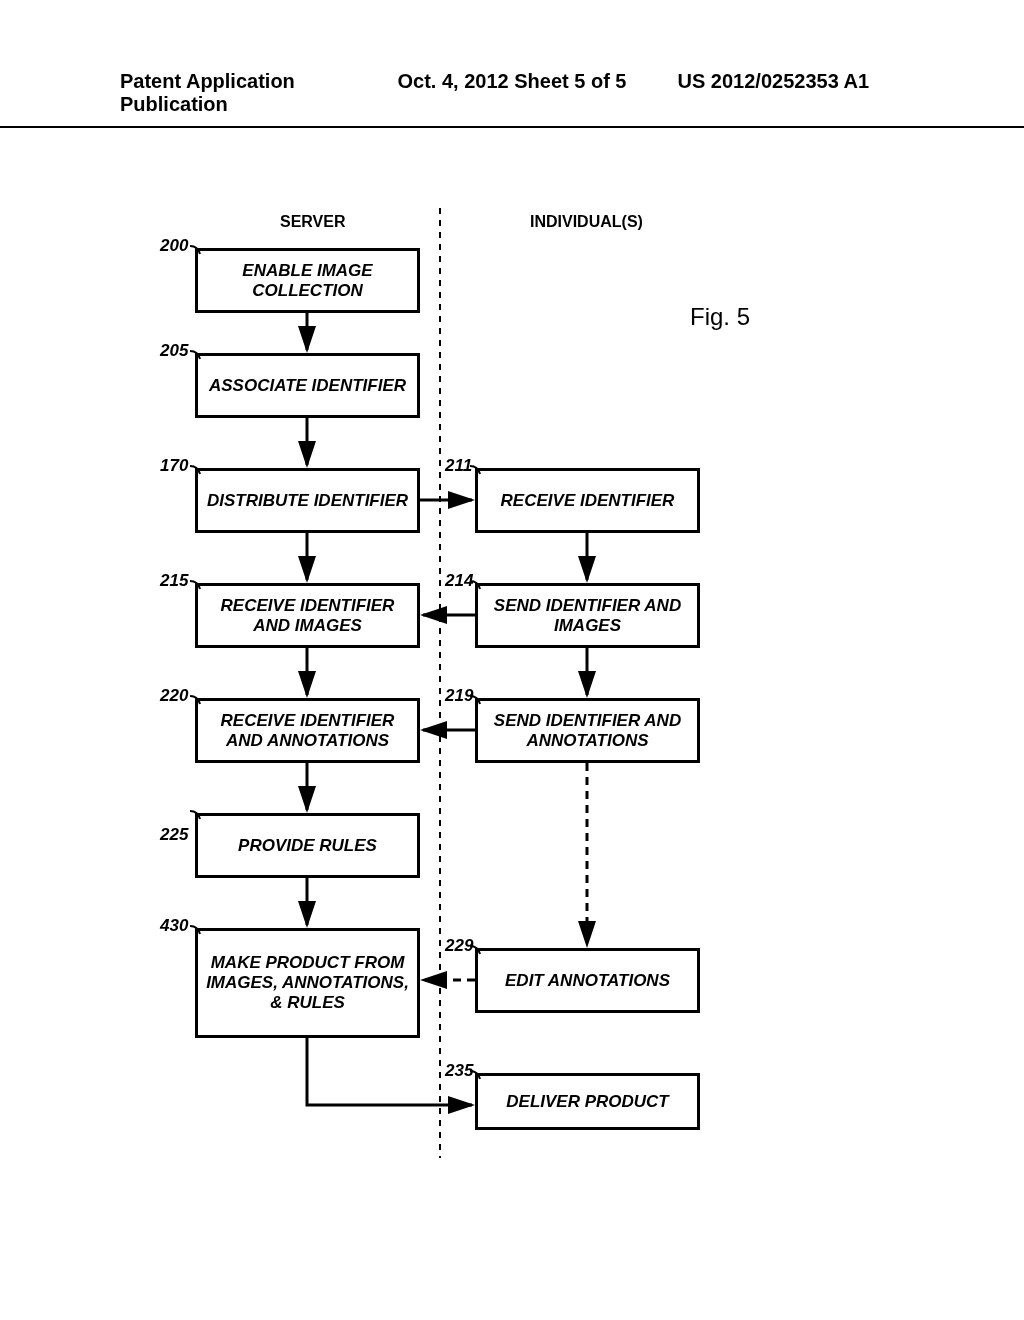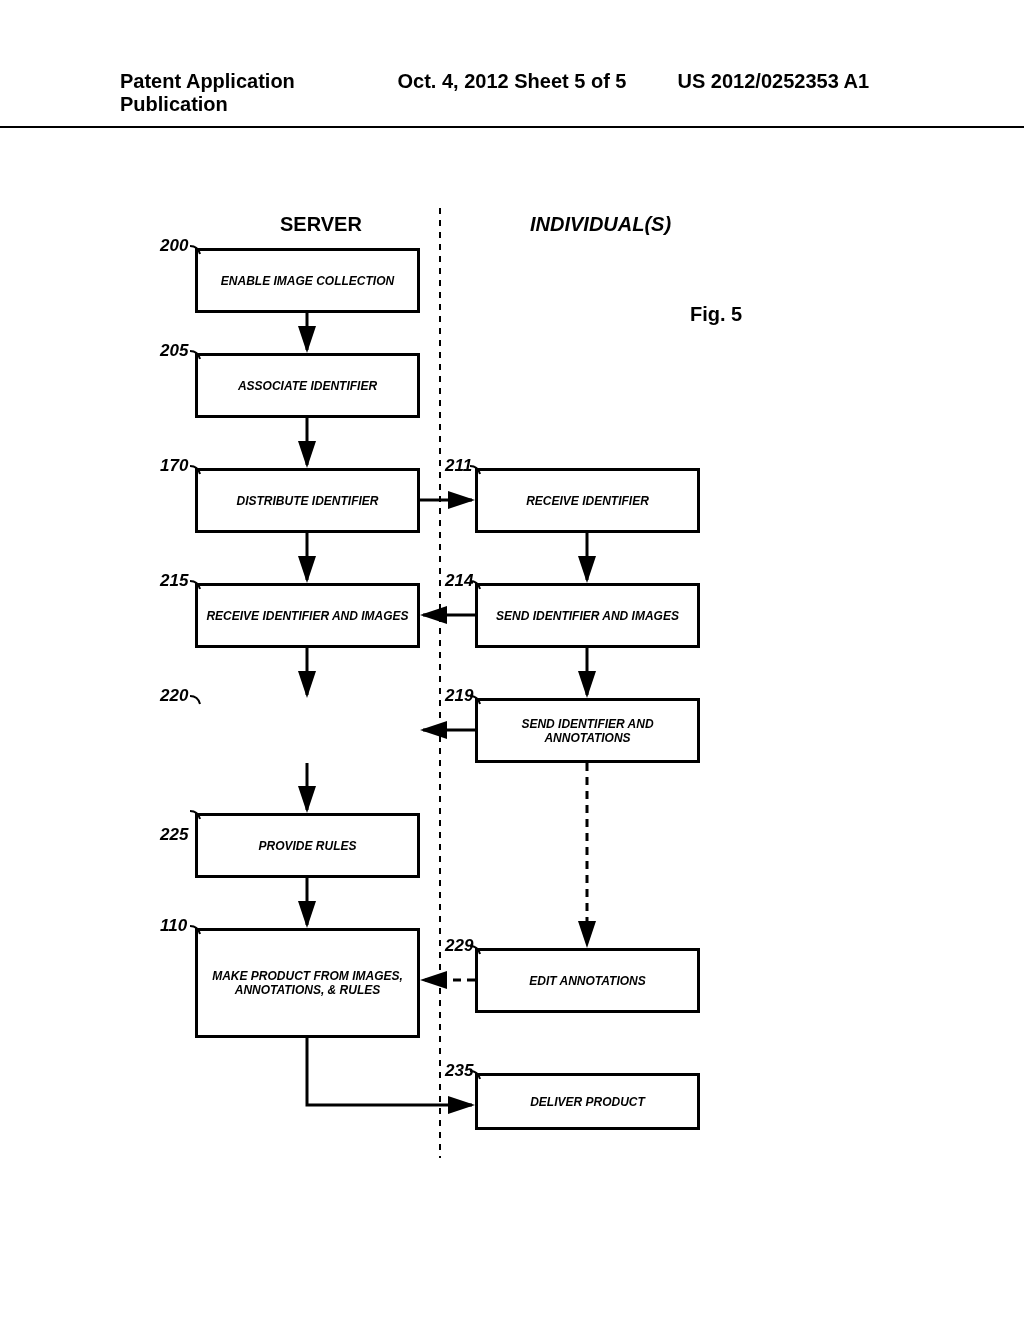--- a/index.html
+++ b/index.html
@@ -42,81 +42,82 @@
     .box {
       position: absolute;
       border: 3px solid black;
       background: white;
       display: flex;
       align-items: center;
       justify-content: center;
       text-align: center;
       font-style: italic;
       font-weight: bold;
-      font-size: 12px;
+      font-size: 17px;
       padding: 8px;
     }
     .col-header {
       position: absolute;
       font-weight: bold;
-      font-size: 20px;
+      font-size: 16px;
     }
     .ref-label {
       position: absolute;
       font-style: italic;
       font-weight: bold;
       font-size: 17px;
     }
     .fig-label {
       position: absolute;
-      font-weight: bold;
-      font-size: 20px;
+      font-weight: normal;
+      font-size: 24px;
     }
     svg {
       position: absolute;
       top: 0;
       left: 0;
       pointer-events: none;
     }
   </style>
 </head>
 <body>
 
 <div class="header">
   <div class="header-left">Patent Application Publication</div>
   <div class="header-center">Oct. 4, 2012   Sheet 5 of 5</div>
   <div class="header-right">US 2012/0252353 A1</div>
 </div>
 
 <div class="diagram">
 
   <div class="col-header" style="left:280px; top:85px;">SERVER</div>
-  <div class="col-header" style="left:530px; top:85px;font-style:italic;">INDIVIDUAL(S)</div>
+  <div class="col-header" style="left:530px; top:85px;">INDIVIDUAL(S)</div>
 
   <div class="fig-label" style="left:690px; top:175px;">Fig. 5</div>
 
   <div class="box" style="left:195px; top:120px; width:225px; height:65px;">ENABLE IMAGE COLLECTION</div>
   <div class="ref-label" style="left:160px; top:108px;">200</div>
 
   <div class="box" style="left:195px; top:225px; width:225px; height:65px;">ASSOCIATE IDENTIFIER</div>
   <div class="ref-label" style="left:160px; top:213px;">205</div>
 
   <div class="box" style="left:195px; top:340px; width:225px; height:65px;">DISTRIBUTE IDENTIFIER</div>
   <div class="ref-label" style="left:160px; top:328px;">170</div>
 
   <div class="box" style="left:195px; top:455px; width:225px; height:65px;">RECEIVE IDENTIFIER AND IMAGES</div>
   <div class="ref-label" style="left:160px; top:443px;">215</div>
 
+  <div class="box" style="left:195px; top:570px; width:225px; height:65px;">RECEIVE IDENTIFIER AND ANNOTATIONS</div>
   <div class="ref-label" style="left:160px; top:558px;">220</div>
 
   <div class="box" style="left:195px; top:685px; width:225px; height:65px;">PROVIDE RULES</div>
   <div class="ref-label" style="left:160px; top:673px;margin-top:24px;">225</div>
 
   <div class="box" style="left:195px; top:800px; width:225px; height:110px;">MAKE PRODUCT FROM IMAGES, ANNOTATIONS, &amp; RULES</div>
-  <div class="ref-label" style="left:160px; top:788px;">110</div>
+  <div class="ref-label" style="left:160px; top:788px;">430</div>
 
   <div class="box" style="left:475px; top:340px; width:225px; height:65px;">RECEIVE IDENTIFIER</div>
   <div class="ref-label" style="left:445px; top:328px;text-align:right;">211</div>
 
   <div class="box" style="left:475px; top:455px; width:225px; height:65px;">SEND IDENTIFIER AND IMAGES</div>
   <div class="ref-label" style="left:445px; top:443px;">214</div>
 
   <div class="box" style="left:475px; top:570px; width:225px; height:65px;">SEND IDENTIFIER AND ANNOTATIONS</div>
   <div class="ref-label" style="left:445px; top:558px;">219</div>
 

